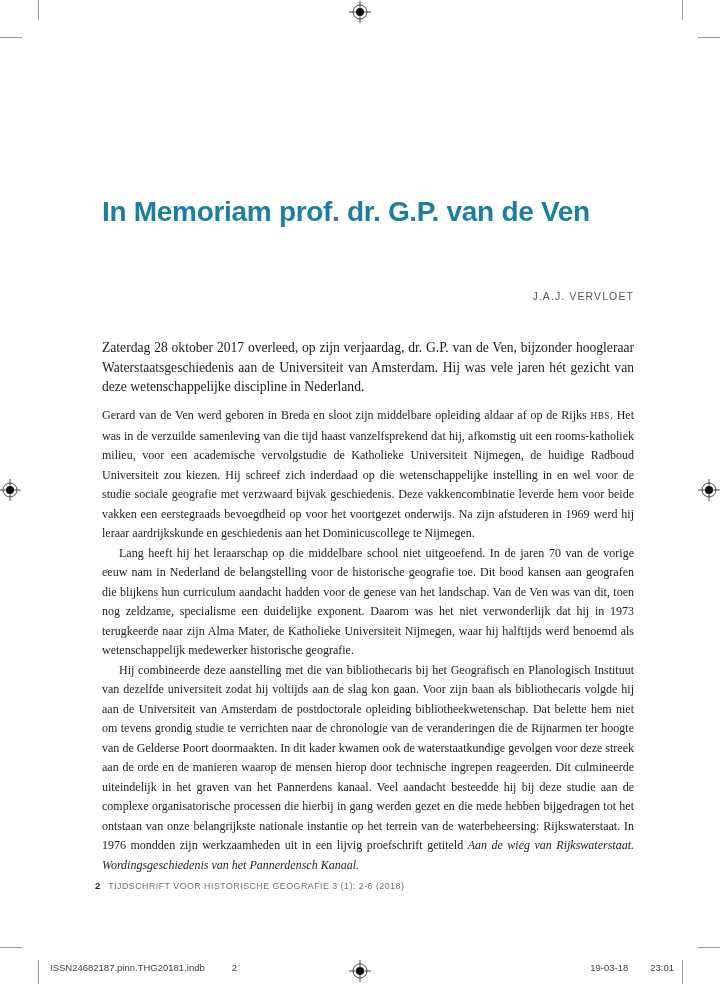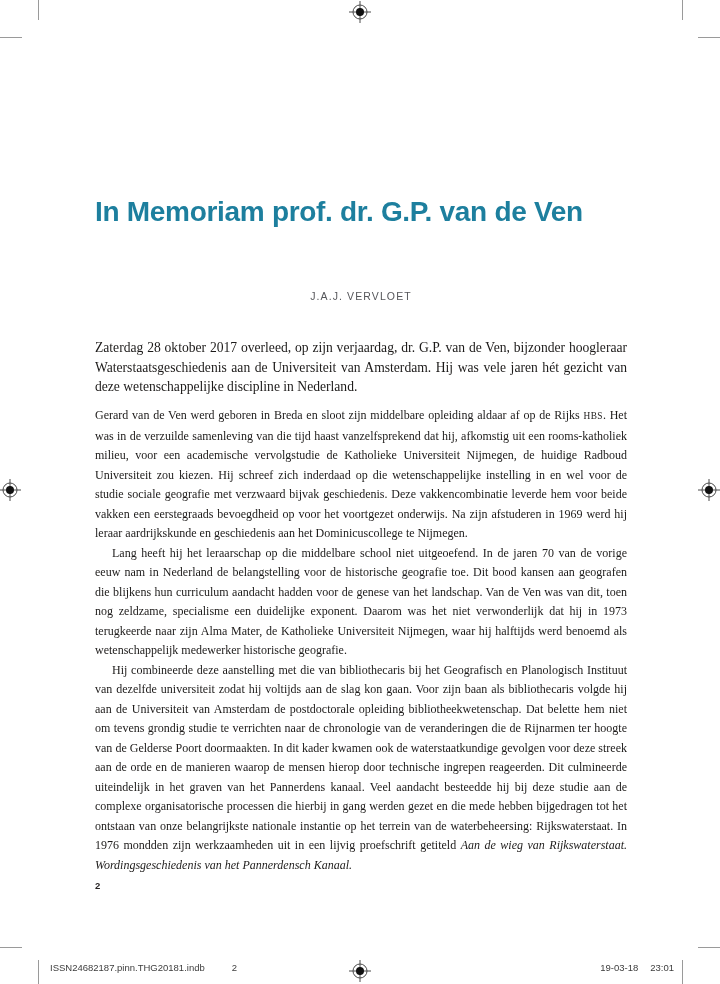--- a/index.html
+++ b/index.html
@@ -16,37 +16,37 @@
   }
 
   
   .cropline { position: absolute; background: #9a9a9a; }
   .regmark { position: absolute; width: 22px; height: 22px; }
   .regmark line { stroke: #4a4a4a; stroke-width: 1; }
   .regmark circle.ring { fill: none; stroke: #4a4a4a; stroke-width: 1; }
   .regmark circle.dot { fill: #111111; }
 
   
-  .column { position: absolute; left: 95px; width: 532px; }
+  .column { position: absolute; left: 102px; width: 532px; }
 
   .title {
     position: absolute;
     top: 186px;
     font-family: "Liberation Sans", "DejaVu Sans", sans-serif;
     font-weight: 700;
     font-size: 28px;
     line-height: 51px;
     letter-spacing: -0.3px;
     color: #1d7f9e;
   }
 
   .author {
     position: absolute;
     top: 290px;
-    text-align: center;
+    text-align: right;
     font-family: "Liberation Sans", "DejaVu Sans", sans-serif;
     font-size: 10.5px;
     letter-spacing: 1.1px;
     color: #55565a;
   }
 
   .intro {
     position: absolute;
     top: 338px;
     font-weight: 400;
@@ -96,21 +96,21 @@
     gap: 27px;
   }
   .printbar-right {
     position: absolute;
     top: 962px;
     right: 46px;
     font-family: "Liberation Sans", "DejaVu Sans", sans-serif;
     font-size: 9.5px;
     color: #3d3d3d;
     display: flex;
-    gap: 12px;
+    gap: 22px;
     text-align: center;
   }
 </style>
 </head>
 <body>
 
 <div class="page">
 
   <div class="cropline" style="left:38px; top:0; width:1px; height:20px;"></div>
   <div class="cropline" style="left:682px; top:0; width:1px; height:20px;"></div>
@@ -155,20 +155,21 @@
   <p class="intro column">Zaterdag 28 oktober 2017 overleed, op zijn verjaardag, dr. G.P. van de Ven, bijzonder hoogleraar Waterstaatsgeschiedenis aan de Universiteit van Amsterdam. Hij was vele jaren hét gezicht van deze wetenschappelijke discipline in Nederland.</p>
 
   <div class="bodytext column">
     <p><span>Gerard van de Ven werd geboren in Breda en sloot zijn middelbare opleiding aldaar af op de Rijks </span><span class="smallcaps">HBS</span><span>. Het was in de verzuilde samenleving van die tijd haast vanzelfsprekend dat hij, afkomstig uit een rooms-katholiek milieu, voor een academische vervolgstudie de Katholieke Universiteit Nijmegen, de huidige Radboud Universiteit zou kiezen. Hij schreef zich inderdaad op die wetenschappelijke instelling in en wel voor de studie sociale geografie met verzwaard bijvak geschiedenis. Deze vakkencombinatie leverde hem voor beide vakken een eerstegraads bevoegdheid op voor het voortgezet onderwijs. Na zijn afstuderen in 1969 werd hij leraar aardrijkskunde en geschiedenis aan het Dominicuscollege te Nijmegen.</span></p>
     <p class="indent">Lang heeft hij het leraarschap op die middelbare school niet uitgeoefend. In de jaren 70 van de vorige eeuw nam in Nederland de belangstelling voor de historische geografie toe. Dit bood kansen aan geografen die blijkens hun curriculum aandacht hadden voor de genese van het landschap. Van de Ven was van dit, toen nog zeldzame, specialisme een duidelijke exponent. Daarom was het niet verwonderlijk dat hij in 1973 terugkeerde naar zijn Alma Mater, de Katholieke Universiteit Nijmegen, waar hij halftijds werd benoemd als wetenschappelijk medewerker historische geografie.</p>
     <p class="indent"><span>Hij combineerde deze aanstelling met die van bibliothecaris bij het Geografisch en Planologisch Instituut van dezelfde universiteit zodat hij voltijds aan de slag kon gaan. Voor zijn baan als bibliothecaris volgde hij aan de Universiteit van Amsterdam de postdoctorale opleiding bibliotheekwetenschap. Dat belette hem niet om tevens grondig studie te verrichten naar de chronologie van de veranderingen die de Rijnarmen ter hoogte van de Gelderse Poort doormaakten. In dit kader kwamen ook de waterstaatkundige gevolgen voor deze streek aan de orde en de manieren waarop de mensen hierop door technische ingrepen reageerden. Dit culmineerde uiteindelijk in het graven van het Pannerdens kanaal. Veel aandacht besteedde hij bij deze studie aan de complexe organisatorische processen die hierbij in gang werden gezet en die mede hebben bijgedragen tot het ontstaan van onze belangrijkste nationale instantie op het terrein van de waterbeheersing: Rijkswaterstaat. In 1976 mondden zijn werkzaamheden uit in een lijvig proefschrift getiteld </span><span class="italic">Aan de wieg van Rijkswaterstaat. Wordingsgeschiedenis van het Pannerdensch Kanaal.</span></p>
   </div>
 
   <div class="footer">
     <span class="pagenum">2</span>
+    <span>TIJDSCHRIFT VOOR HISTORISCHE GEOGRAFIE 3 (1): 2-6 (2018)</span>
   </div>
 
   <div class="printbar-left">
     <span>ISSN24682187.pinn.THG20181.indb</span>
     <span>2</span>
   </div>
   <div class="printbar-right">
     <span>19-03-18</span>
     <span>23:01</span>
   </div>

